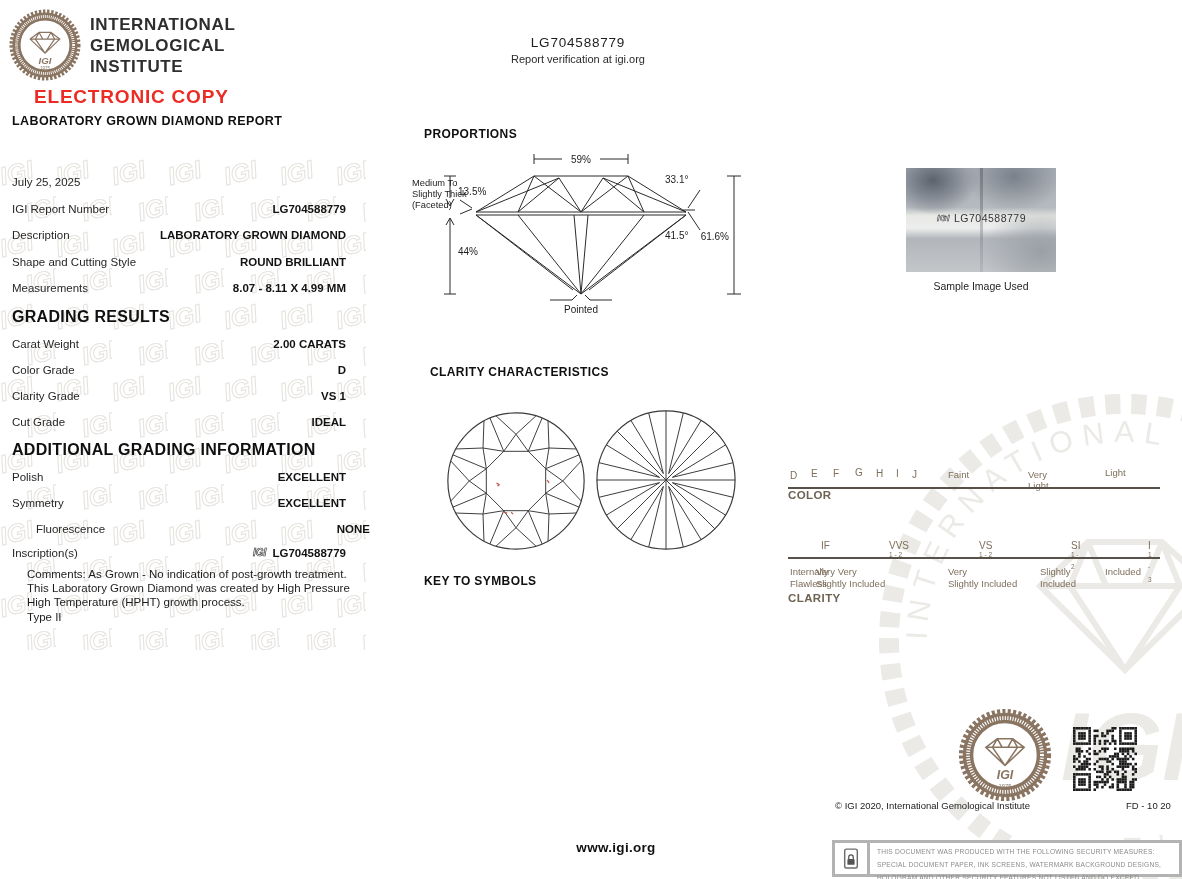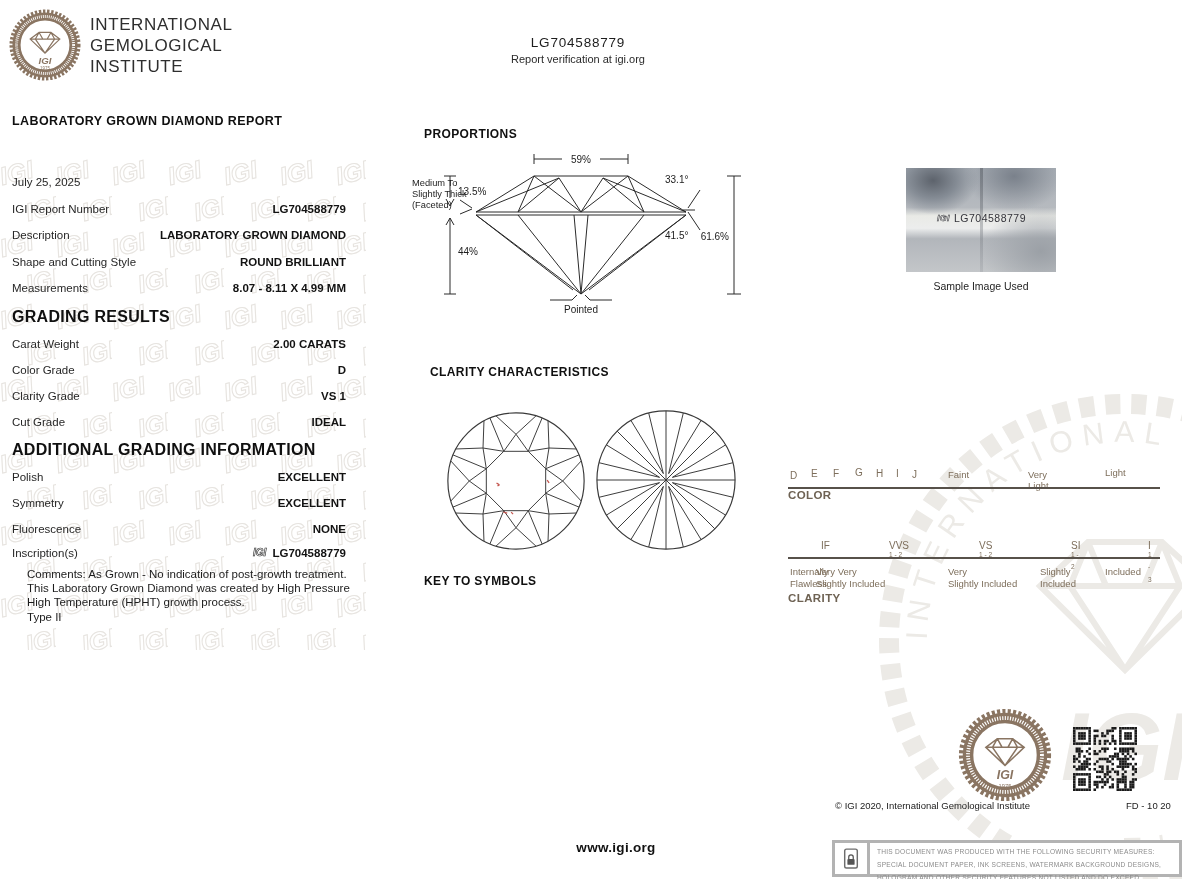--- a/index.html
+++ b/index.html
@@ -4,21 +4,21 @@
 <style>
   * { margin:0; padding:0; box-sizing:border-box; }
   html,body { background:#fff; }
   #page {
     position:relative; width:1182px; height:879px; background:#fff;
     overflow:hidden; font-family:"Liberation Sans", sans-serif; color:#222;
   }
   .abs { position:absolute; }
   .z { z-index:2; }
   
-  .org-name { left:90px; top:15px; font-size:17px; font-weight:normal; color:#2e2e2e;
+  .org-name { left:90px; top:15px; font-size:17px; font-weight:bold; color:#2e2e2e;
               line-height:1.23; letter-spacing:.6px; }
   .electronic-copy { left:34px; top:86px; font-size:19px; font-weight:bold;
                      color:#ed2b25; letter-spacing:.8px; }
   .top-center { left:400px; top:35px; width:356px; text-align:center; }
   .top-report-no { font-size:13.5px; color:#1d1d1d; letter-spacing:.8px; }
   .top-verify { font-size:11px; color:#2a2a2a; margin-top:3px; }
   
   .report-title { left:12px; top:114px; font-size:12.5px; font-weight:bold;
                   color:#101010; letter-spacing:.4px; }
   .wm-left { left:0; top:156px; z-index:0; }
@@ -108,20 +108,21 @@
     <text x="50" y="75" text-anchor="middle" font-size="13" font-weight="bold" font-style="italic" fill="#8a7562">IGI</text>
     <text x="50" y="84" text-anchor="middle" font-size="6" fill="#8a7562">1975</text>
   </svg>
 
   <div class="abs z org-name">
     <div>INTERNATIONAL</div>
     <div>GEMOLOGICAL</div>
     <div>INSTITUTE</div>
   </div>
 
+  <div class="abs z electronic-copy">ELECTRONIC COPY</div>
 
   <div class="abs z top-center">
     <div class="top-report-no">LG704588779</div>
     <div class="top-verify">Report verification at igi.org</div>
   </div>
 
   <div class="abs z report-title">LABORATORY GROWN DIAMOND REPORT</div>
 
   <div class="abs z row" style="top:176px;">
     <span class="lbl">July 25, 2025</span>
@@ -166,21 +167,21 @@
   <div class="abs z sect" style="top:441px;">ADDITIONAL GRADING INFORMATION</div>
 
   <div class="abs z row" style="top:471px;">
     <span class="lbl">Polish</span>
     <span class="val">EXCELLENT</span>
   </div>
   <div class="abs z row" style="top:497px;">
     <span class="lbl">Symmetry</span>
     <span class="val">EXCELLENT</span>
   </div>
-  <div class="abs z row" style="top:523px;">
+  <div class="abs z row" style="top:523px;margin-left:24px;">
     <span class="lbl">Fluorescence</span>
     <span class="val">NONE</span>
   </div>
   <div class="abs z row" style="top:547px;">
     <span class="lbl">Inscription(s)</span>
     <span class="val">
       <svg class="insc-glyph" width="17" height="11" viewBox="0 0 17 11">
         <text x="1" y="9" font-size="10" font-style="italic" font-weight="bold" fill="none" stroke="#222" stroke-width="0.6">IGI</text>
       </svg><span>LG704588779</span>
     </span>

